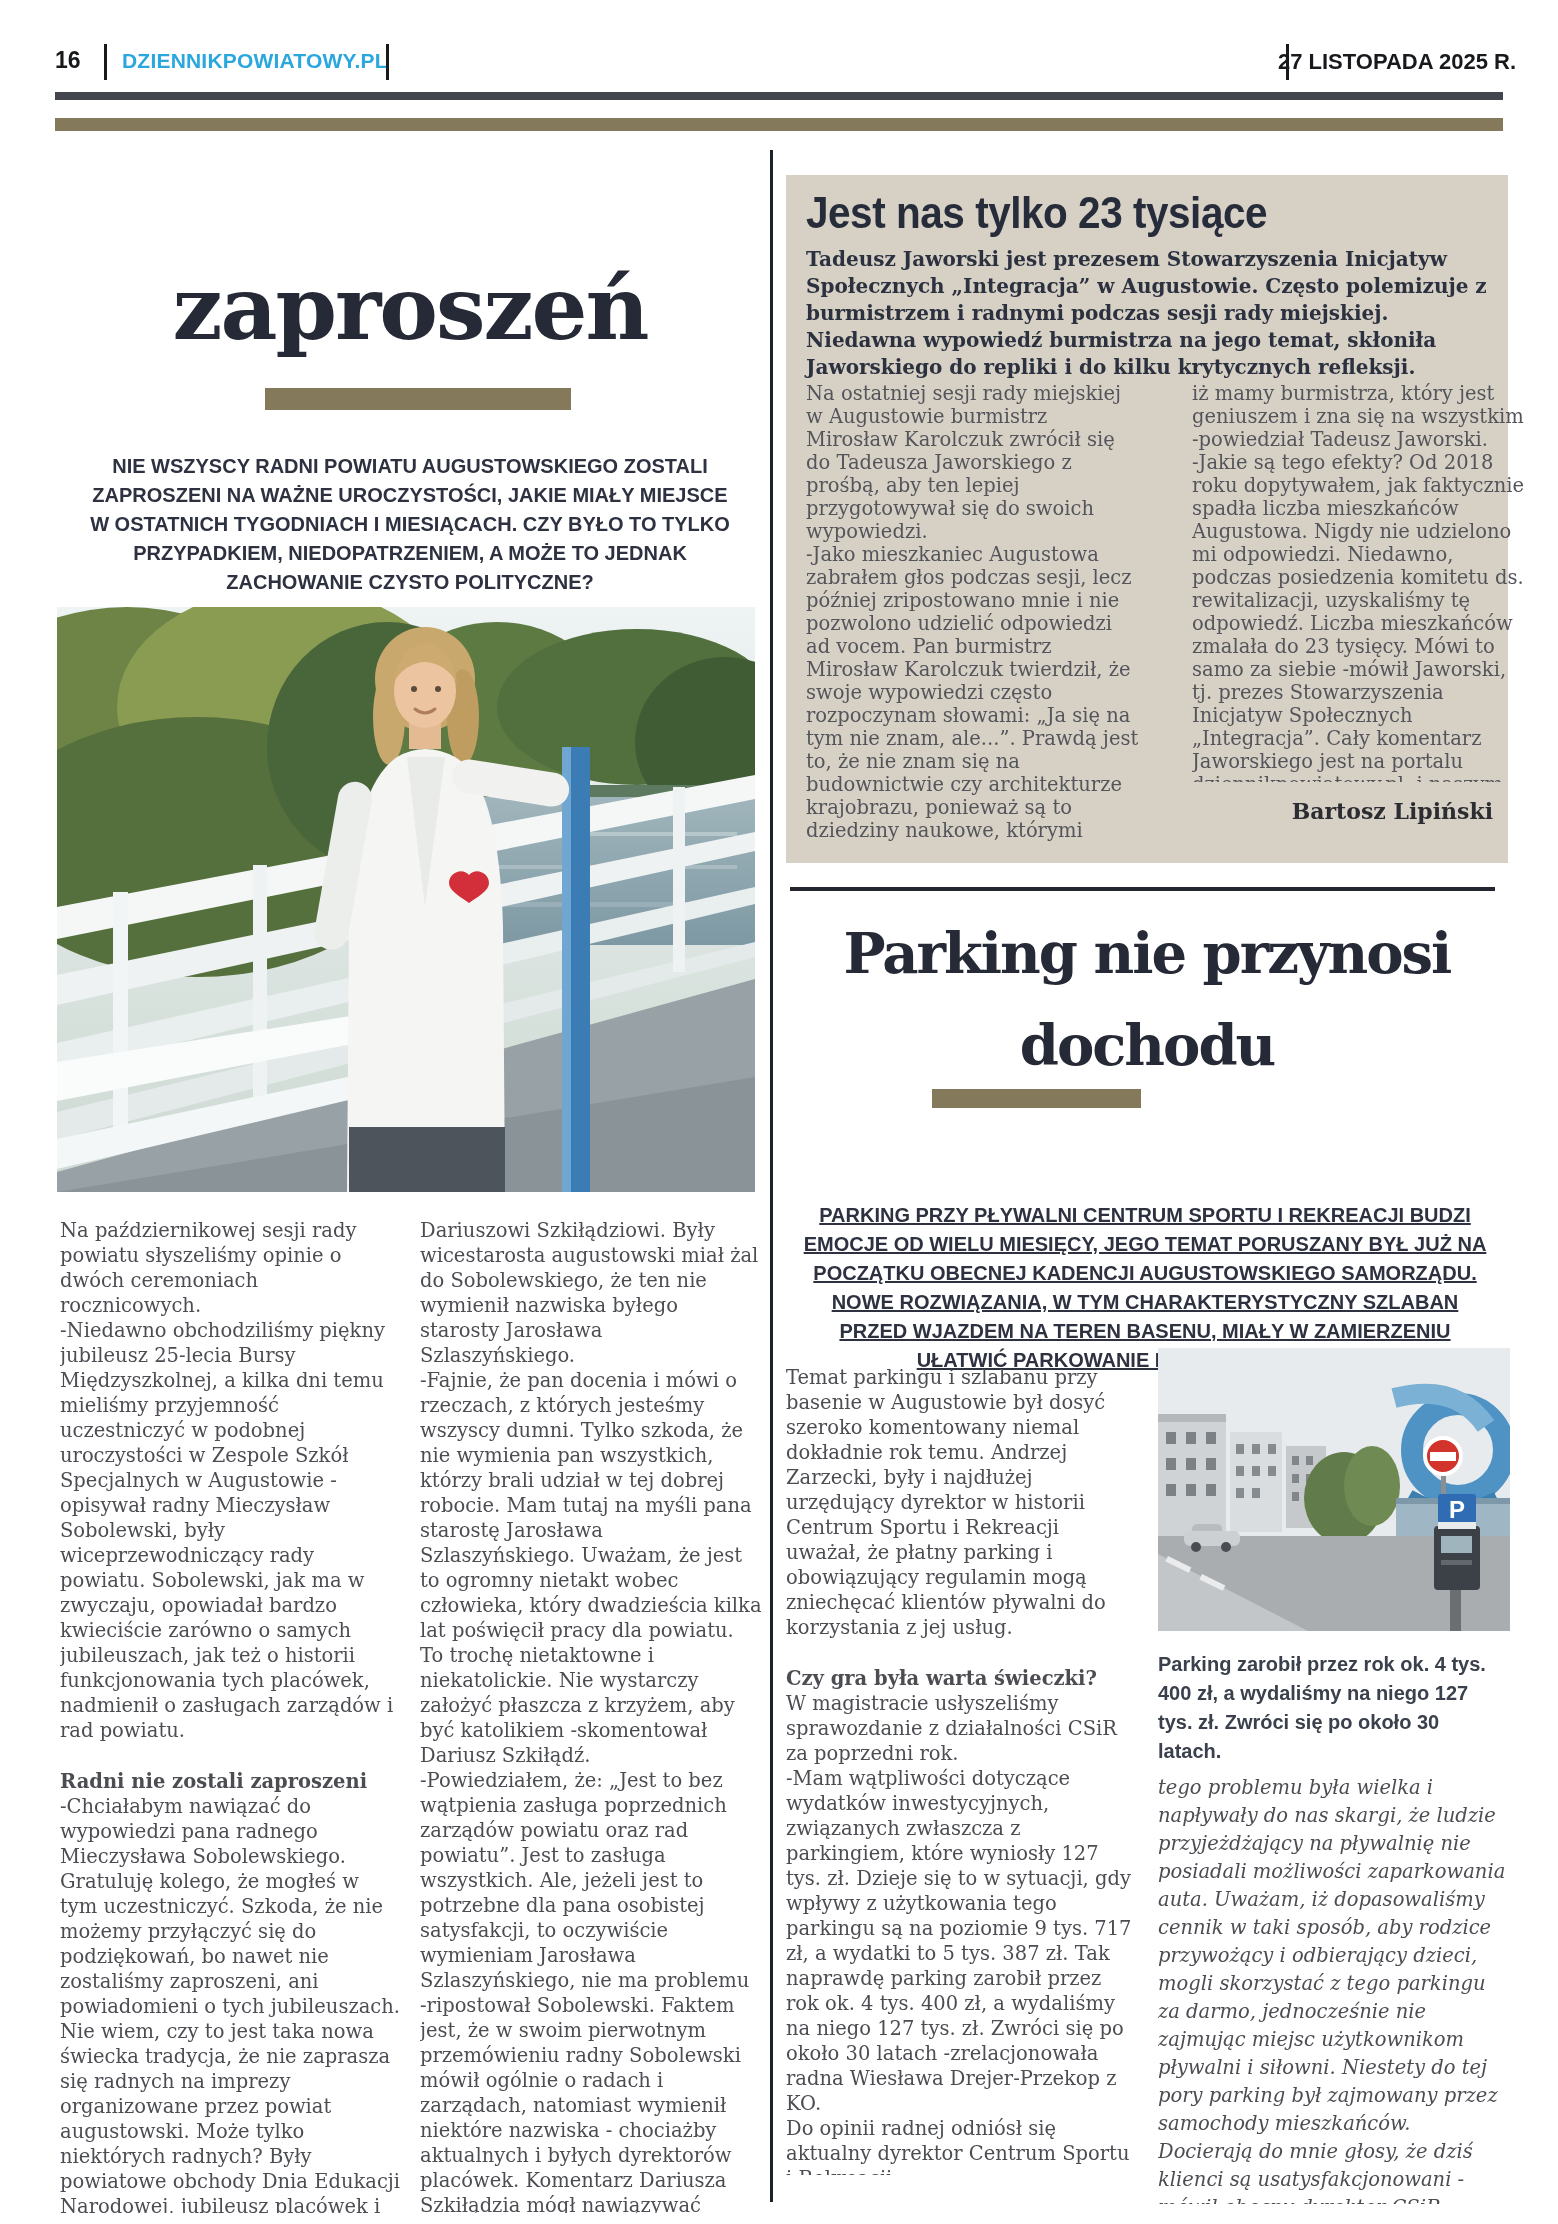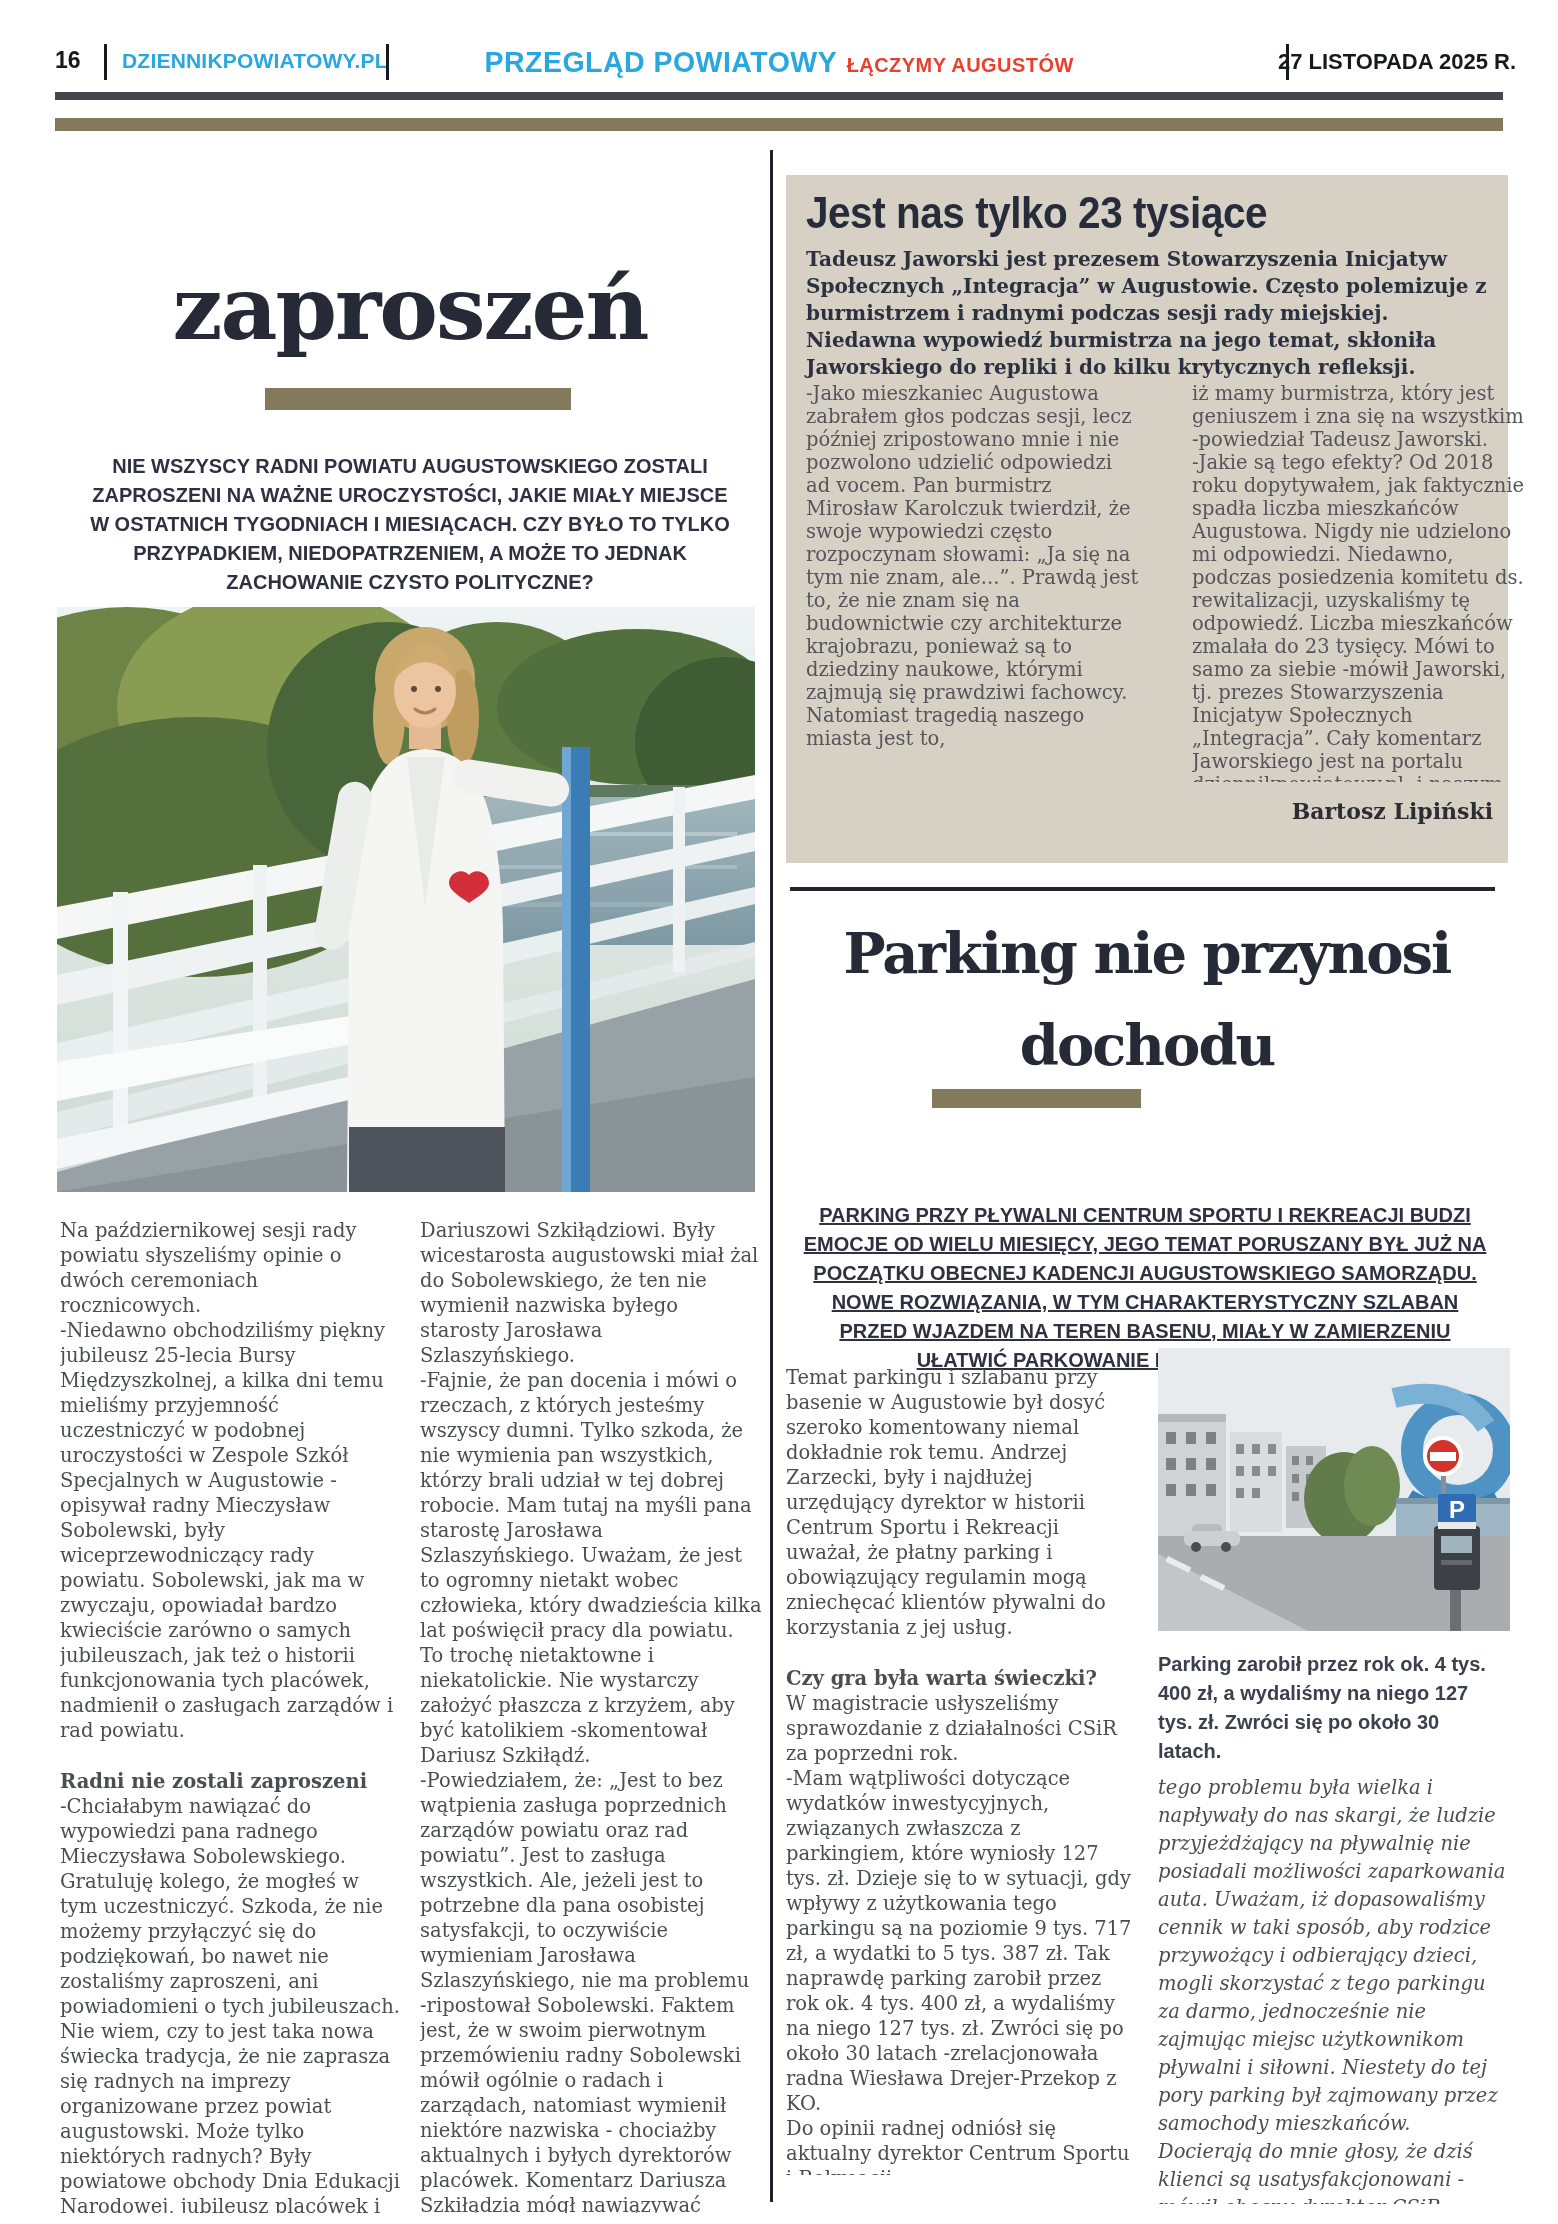--- a/index.html
+++ b/index.html
@@ -66,25 +66,20 @@
 </style>
 </head>
 <body>
 
 <div class="page">
 
   <div class="hdr-num">16</div>
   <div class="hdr-sep sep1"></div>
   <div class="hdr-site">DZIENNIKPOWIATOWY.PL</div>
   <div class="hdr-sep sep2"></div>
-  <div class="masthead">
-    <span class="masthead-inner">
-      <span class="mh-primary">PRZEGLĄD POWIATOWY</span><span class="mh-secondary">ŁĄCZYMY AUGUSTÓW</span>
-    </span>
-  </div>
   <div class="hdr-sep sep3"></div>
   <div class="hdr-date">27 LISTOPADA 2025 R.</div>
   <div class="rule-dark"></div>
   <div class="rule-tan"></div>
   <div class="vdivider"></div>
 
   <div class="la-title la-t2">zaproszeń</div>
   <div class="la-bar"></div>
   <div class="la-lead lead">NIE WSZYSCY RADNI POWIATU AUGUSTOWSKIEGO ZOSTALI ZAPROSZENI NA WAŻNE UROCZYSTOŚCI, JAKIE MIAŁY MIEJSCE W OSTATNICH TYGODNIACH I MIESIĄCACH. CZY BYŁO TO TYLKO PRZYPADKIEM, NIEDOPATRZENIEM, A MOŻE TO JEDNAK ZACHOWANIE CZYSTO POLITYCZNE?</div>
 
@@ -164,20 +159,21 @@
     <p>Dariuszowi Szkiłądziowi. Były wicestarosta augustowski miał żal do Sobolewskiego, że ten nie wymienił nazwiska byłego starosty Jarosława Szlaszyńskiego.</p>
     <p>-Fajnie, że pan docenia i mówi o rzeczach, z których jesteśmy wszyscy dumni. Tylko szkoda, że nie wymienia pan wszystkich, którzy brali udział w tej dobrej robocie. Mam tutaj na myśli pana starostę Jarosława Szlaszyńskiego. Uważam, że jest to ogromny nietakt wobec człowieka, który dwadzieścia kilka lat poświęcił pracy dla powiatu. To trochę nietaktowne i niekatolickie. Nie wystarczy założyć płaszcza z krzyżem, aby być katolikiem -skomentował Dariusz Szkiłądź.</p>
     <p>-Powiedziałem, że: „Jest to bez wątpienia zasługa poprzednich zarządów powiatu oraz rad powiatu”. Jest to zasługa wszystkich. Ale, jeżeli jest to potrzebne dla pana osobistej satysfakcji, to oczywiście wymieniam Jarosława Szlaszyńskiego, nie ma problemu -ripostował Sobolewski. Faktem jest, że w swoim pierwotnym przemówieniu radny Sobolewski mówił ogólnie o radach i zarządach, natomiast wymienił niektóre nazwiska - chociażby aktualnych i byłych dyrektorów placówek. Komentarz Dariusza Szkiłądzia mógł nawiązywać pewnie do tego, że w poprzedniej kadencji Sobolewski był twardym sojusznikiem starosty Szlaszyńskiego, a dziś już nim nie jest.</p>
 
   </div>
 
   <div class="soc-box"></div>
   <div class="soc-title">Jest nas tylko 23 tysiące</div>
   <div class="soc-intro">Tadeusz Jaworski jest prezesem Stowarzyszenia Inicjatyw Społecznych „Integracja” w Augustowie. Często polemizuje z burmistrzem i radnymi podczas sesji rady miejskiej. Niedawna wypowiedź burmistrza na jego temat, skłoniła Jaworskiego do repliki i do kilku krytycznych refleksji.</div>
   <div class="soc-col1 body-text soc-box-p">
+    <p>Na ostatniej sesji rady miejskiej w Augustowie burmistrz Mirosław Karolczuk zwrócił się do Tadeusza Jaworskiego z prośbą, aby ten lepiej przygotowywał się do swoich wypowiedzi.</p>
     <p>-Jako mieszkaniec Augustowa zabrałem głos podczas sesji, lecz później zripostowano mnie i nie pozwolono udzielić odpowiedzi ad vocem. Pan burmistrz Mirosław Karolczuk twierdził, że swoje wypowiedzi często rozpoczynam słowami: „Ja się na tym nie znam, ale...”. Prawdą jest to, że nie znam się na budownictwie czy architekturze krajobrazu, ponieważ są to dziedziny naukowe, którymi zajmują się prawdziwi fachowcy. Natomiast tragedią naszego miasta jest to,</p>
   </div>
   <div class="soc-col2 body-text soc-box-p">
     <p>iż mamy burmistrza, który jest geniuszem i zna się na wszystkim -powiedział Tadeusz Jaworski.</p>
     <p>-Jakie są tego efekty? Od 2018 roku dopytywałem, jak faktycznie spadła liczba mieszkańców Augustowa. Nigdy nie udzielono mi odpowiedzi. Niedawno, podczas posiedzenia komitetu ds. rewitalizacji, uzyskaliśmy tę odpowiedź. Liczba mieszkańców zmalała do 23 tysięcy. Mówi to samo za siebie -mówił Jaworski, tj. prezes Stowarzyszenia Inicjatyw Społecznych „Integracja”. Cały komentarz Jaworskiego jest na portalu dziennikpowiatowy.pl. i naszym kanale YouTube.</p>
   </div>
   <div class="soc-byline">Bartosz Lipiński</div>
 
   <div class="pk-rule"></div>
   <div class="pk-title pk-t1">Parking nie przynosi</div>

